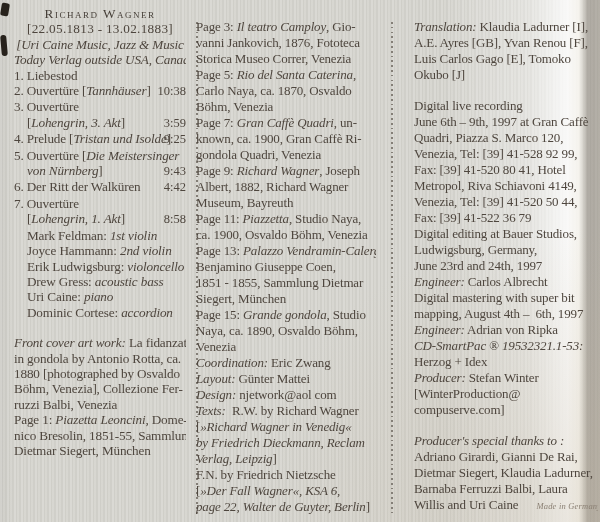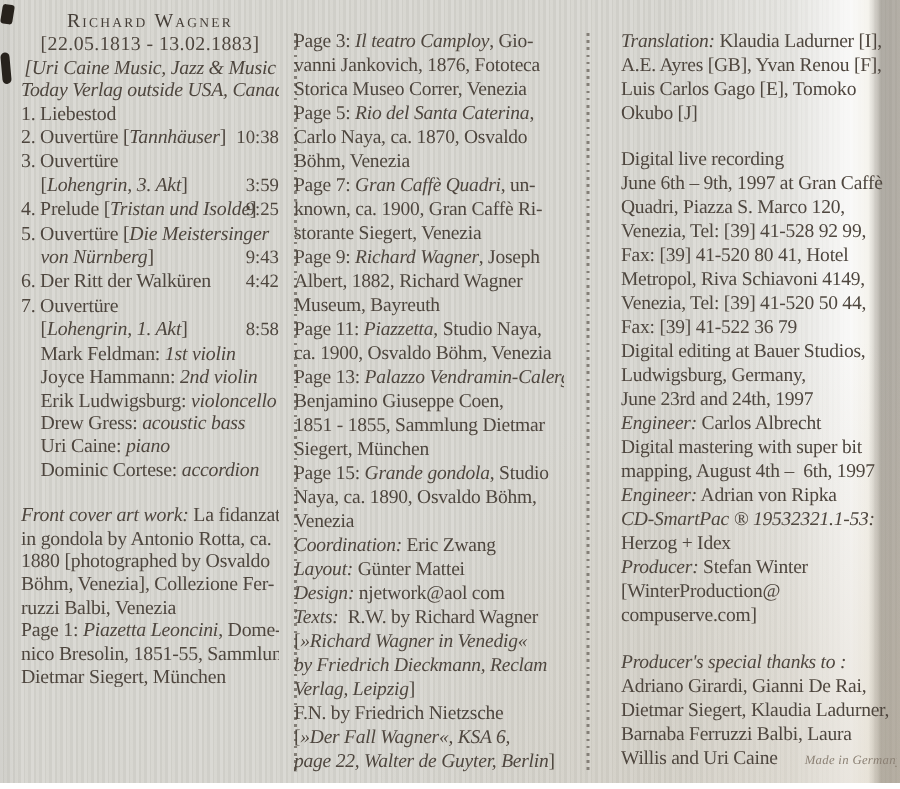--- a/index.html
+++ b/index.html
@@ -102,21 +102,21 @@
   <div class="separator sep-1"></div>
   <div class="col col-mid">
       <div class="line"><span class="seg-wrap"><span>Page 3: </span><span class="i">Il teatro Camploy</span><span>, Gio-</span></span></div>
       <div class="line"><span class="seg-wrap"><span>vanni Jankovich, 1876, Fototeca</span></span></div>
       <div class="line"><span class="seg-wrap"><span>Storica Museo Correr, Venezia</span></span></div>
       <div class="line"><span class="seg-wrap"><span>Page 5: </span><span class="i">Rio del Santa Caterina</span><span>,</span></span></div>
       <div class="line"><span class="seg-wrap"><span>Carlo Naya, ca. 1870, Osvaldo</span></span></div>
       <div class="line"><span class="seg-wrap"><span>Böhm, Venezia</span></span></div>
       <div class="line"><span class="seg-wrap"><span>Page 7: </span><span class="i">Gran Caffè Quadri</span><span>, un-</span></span></div>
       <div class="line"><span class="seg-wrap"><span>known, ca. 1900, Gran Caffè Ri-</span></span></div>
-      <div class="line"><span class="seg-wrap"><span>storante Siegert, Venezia</span></span></div>
+      <div class="line"><span class="seg-wrap"><span>gondola Quadri, Venezia</span></span></div>
       <div class="line"><span class="seg-wrap"><span>Page 9: </span><span class="i">Richard Wagner</span><span>, Joseph</span></span></div>
       <div class="line"><span class="seg-wrap"><span>Albert, 1882, Richard Wagner</span></span></div>
       <div class="line"><span class="seg-wrap"><span>Museum, Bayreuth</span></span></div>
       <div class="line"><span class="seg-wrap"><span>Page 11: </span><span class="i">Piazzetta</span><span>, Studio Naya,</span></span></div>
       <div class="line"><span class="seg-wrap"><span>ca. 1900, Osvaldo Böhm, Venezia</span></span></div>
       <div class="line"><span class="seg-wrap"><span>Page 13: </span><span class="i">Palazzo Vendramin-Calergi</span></span></div>
       <div class="line"><span class="seg-wrap"><span>Benjamino Giuseppe Coen,</span></span></div>
       <div class="line"><span class="seg-wrap"><span>1851 - 1855, Sammlung Dietmar</span></span></div>
       <div class="line"><span class="seg-wrap"><span>Siegert, München</span></span></div>
       <div class="line"><span class="seg-wrap"><span>Page 15: </span><span class="i">Grande gondola</span><span>, Studio</span></span></div>

